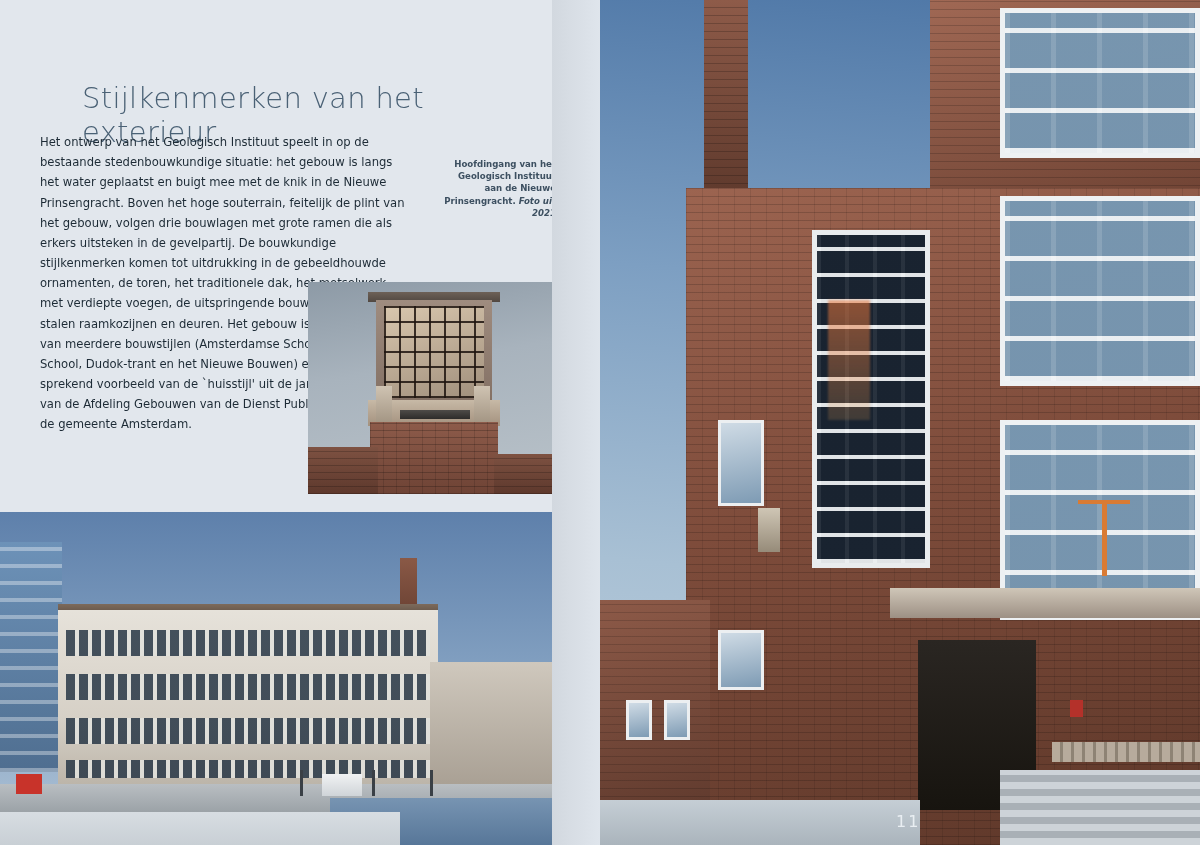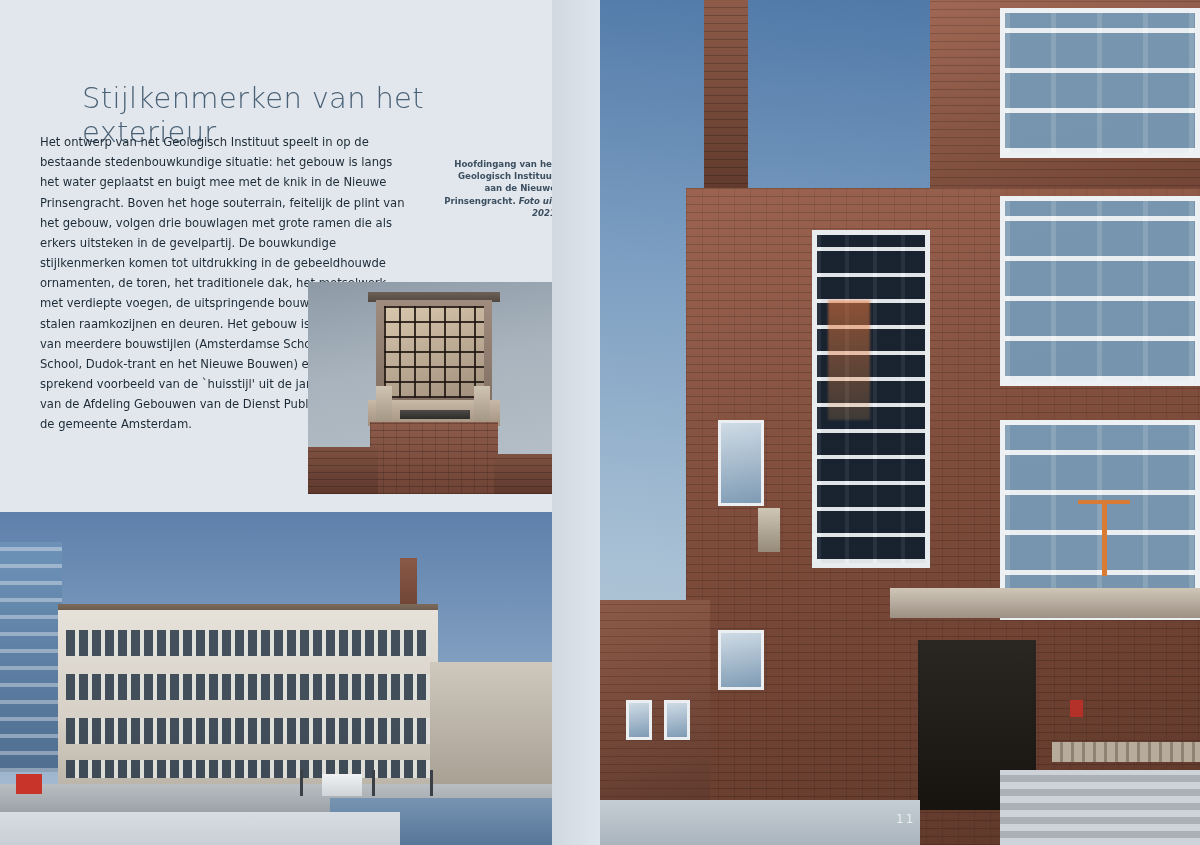--- a/index.html
+++ b/index.html
@@ -309,21 +309,21 @@
     border: 3px solid #eceff1;
   }
   #right-page .firebox {
     position: absolute; left: 470px; top: 700px; width: 13px; height: 17px;
     background: #b4312a;
   }
 
   #page-number {
     position: absolute;
     left: 296px; top: 812px;
-    font-size: 12px;
+    font-size: 16px;
     letter-spacing: 2px;
     color: #e9eef2;
     font-family: "DejaVu Sans", sans-serif;
   }
 
   
   #gutter {
     position: absolute;
     left: 552px; top: 0; width: 48px; height: 845px;
     background: linear-gradient(90deg, rgba(210,216,223,1) 0%, rgba(223,229,236,1) 100%);

